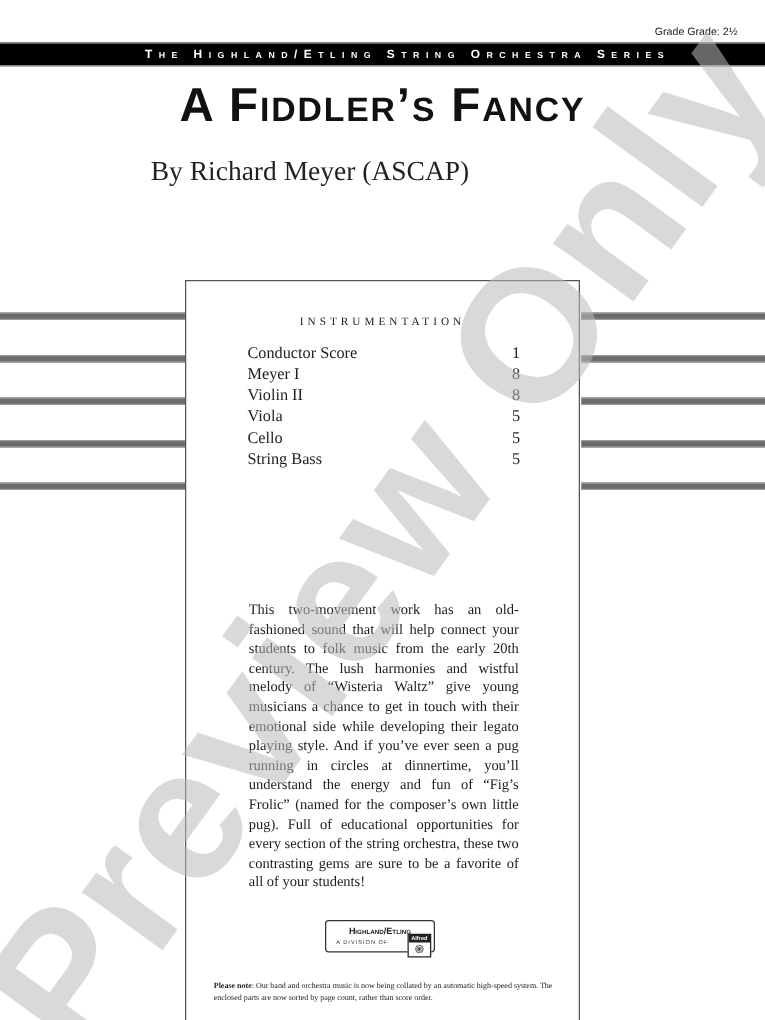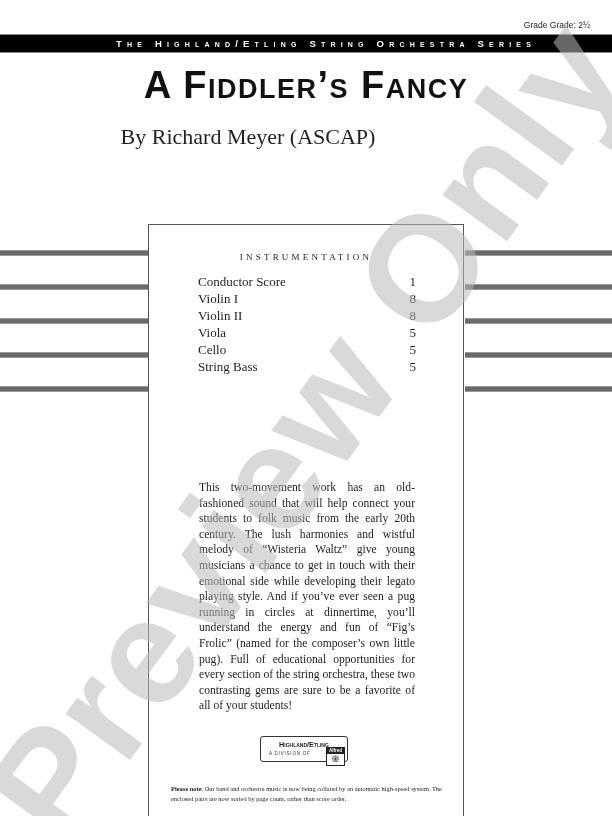--- a/index.html
+++ b/index.html
@@ -113,21 +113,21 @@
 <div class="staff-line staff-right" style="top:386px"></div>
 
 <div class="panel">
   <div class="inst-heading">INSTRUMENTATION</div>
   <div class="inst-list">
     <div class="inst-row">
       <span>Conductor Score</span>
       <span>1</span>
     </div>
     <div class="inst-row">
-      <span>Violin I</span>
+      <span>Meyer I</span>
       <span>8</span>
     </div>
     <div class="inst-row">
       <span>Violin II</span>
       <span>8</span>
     </div>
     <div class="inst-row">
       <span>Viola</span>
       <span>5</span>
     </div>

